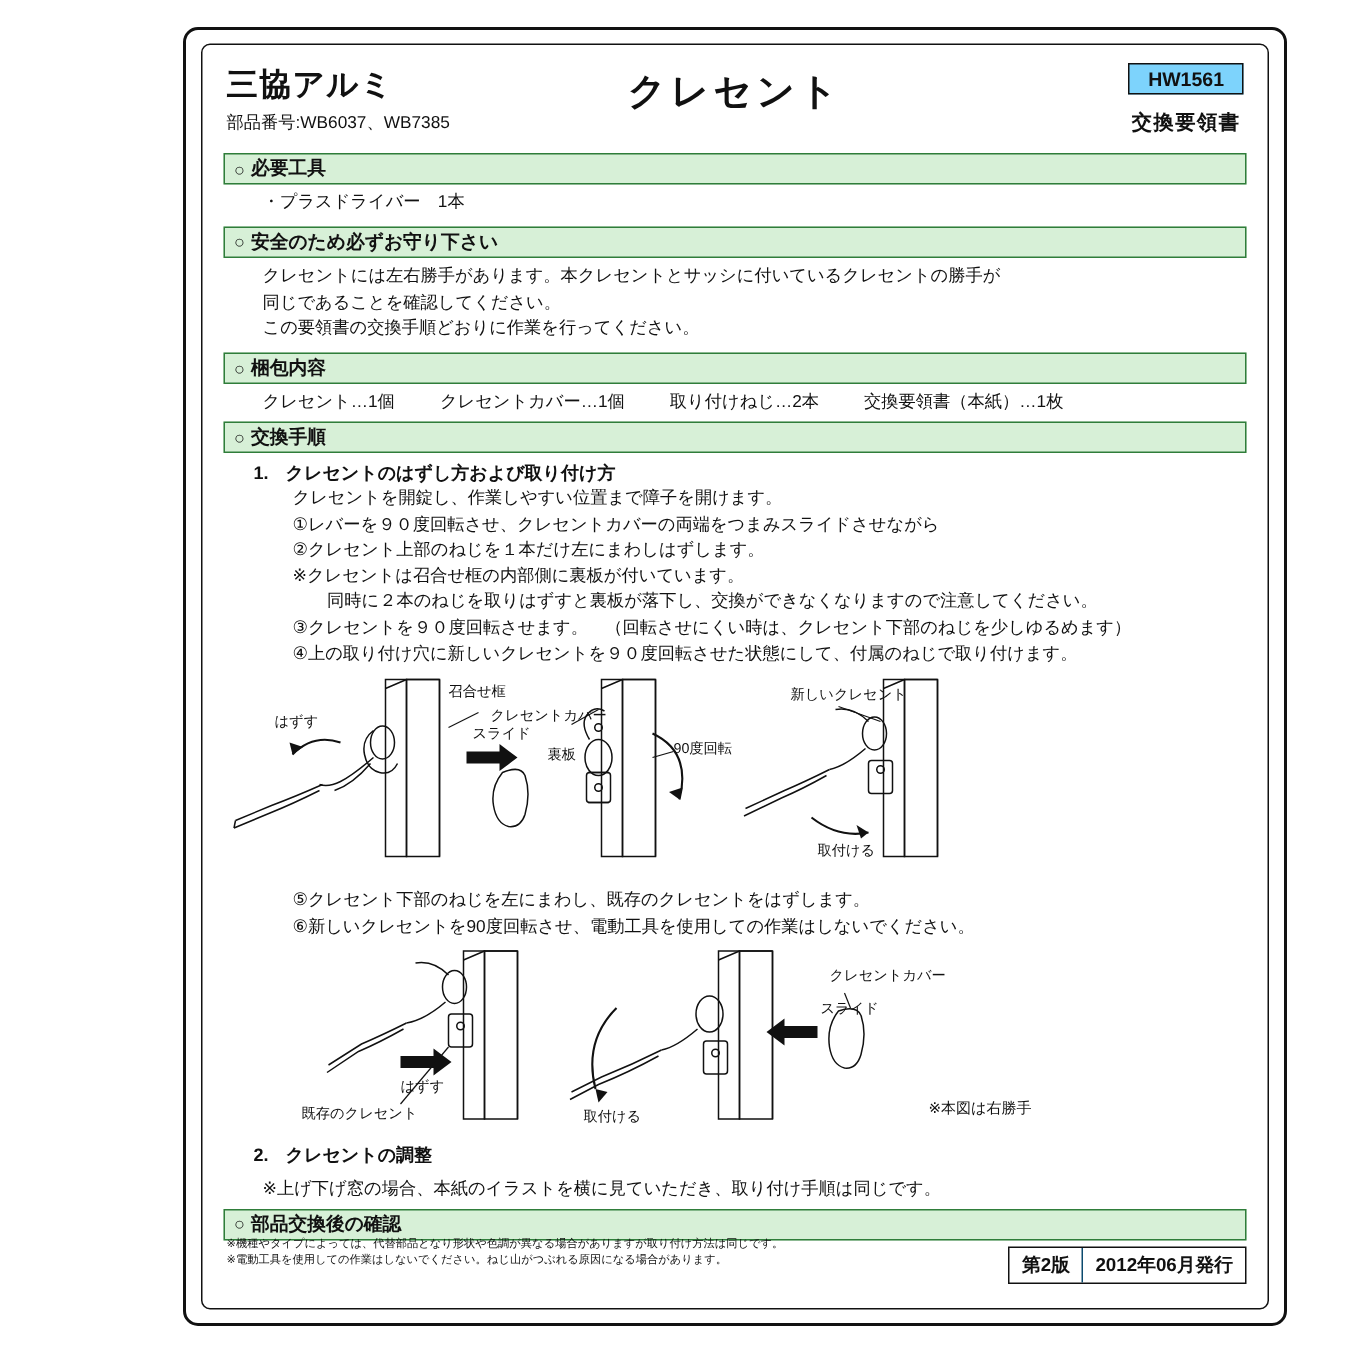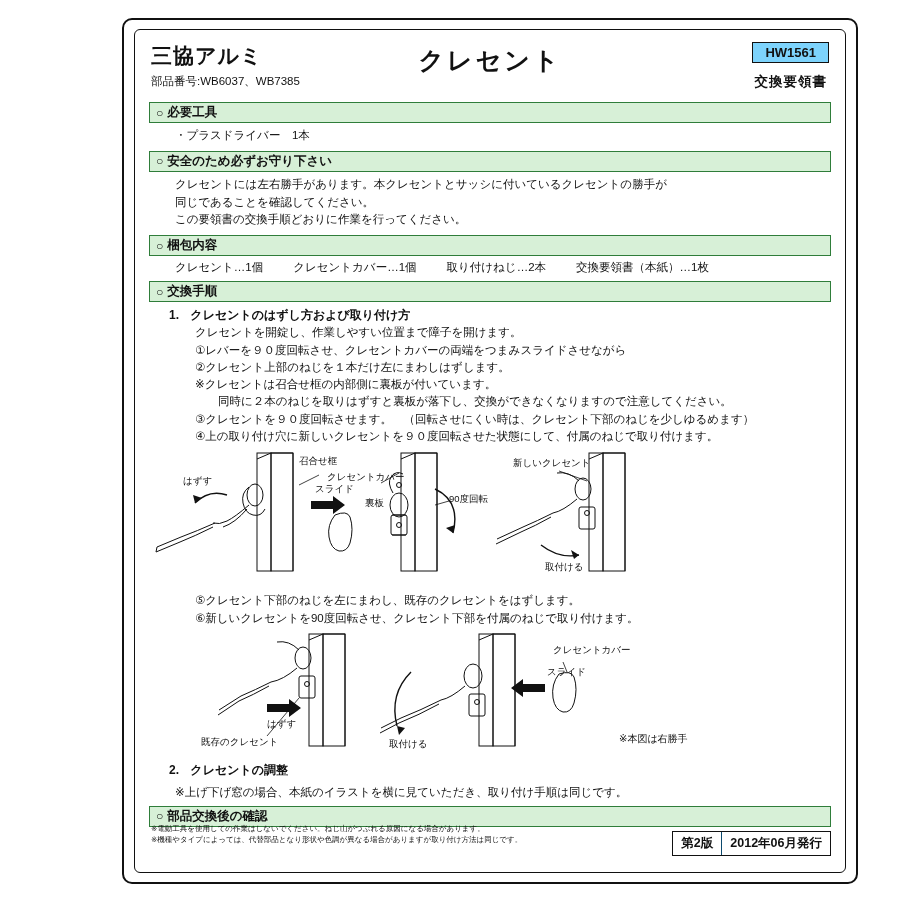--- a/index.html
+++ b/index.html
@@ -224,27 +224,27 @@
         <path d="M300 52 L286 56" stroke-width="0.8"></path>
         <path d="M410 22 L438 32" stroke-width="0.8"></path>
       </g>
     </svg>
     <div class="flabel" style="left:34px;top:26px;">はずす</div>
     <div class="flabel" style="left:166px;top:34px;">スライド</div>
     <div class="flabel" style="left:150px;top:6px;">召合せ框</div>
     <div class="flabel" style="left:178px;top:22px;">クレセントカバー</div>
     <div class="flabel" style="left:216px;top:48px;">裏板</div>
     <div class="flabel" style="left:300px;top:44px;">90度回転</div>
-    <div class="flabel" style="left:364px;top:8px;">新しいクレセント</div>
+    <div class="flabel" style="left:378px;top:8px;">新しいクレセント</div>
     <div class="flabel" style="left:396px;top:112px;">取付ける</div>
   </div>
 
   <div class="ind2" style="font-size:11.5px;line-height:1.6;padding-top:2px;">
     <div class="row">⑤クレセント下部のねじを左にまわし、既存のクレセントをはずします。</div>
-    <div class="row">⑥新しいクレセントを90度回転させ、クレセント下部を付属のねじで取り付けます。</div>
+    <div class="row">⑥新しいクレセントを90度回転させ、電動工具を使用しての作業はしないでください。</div>
   </div>
 
   <div class="figure fig2">
     <svg width="620" height="130" viewBox="0 0 620 130">
       <g fill="none" stroke="#111" stroke-width="1">
 
         <rect x="160" y="2" width="14" height="112"></rect>
         <rect x="174" y="2" width="22" height="112"></rect>
         <path d="M160 8 L174 2 M174 2 L196 2 M196 2 L196 114"></path>
 
@@ -299,22 +299,22 @@
   <div class="bar">
     <span class="mark">○</span>
     <span class="btxt">部品交換後の確認</span>
   </div>
   <div class="ind2" style="font-size:11.5px;line-height:1.6;padding-top:5px;">
     
     
   </div>
 
   <div class="smallnotes">
+    <div>※機種やタイプによっては、代替部品となり形状や色調が異なる場合がありますが取り付け方法は同じです。</div>
     <div>※電動工具を使用しての作業はしないでください。ねじ山がつぶれる原因になる場合があります。</div>
-    <div>※機種やタイプによっては、代替部品となり形状や色調が異なる場合がありますが取り付け方法は同じです。</div>
   </div>
   <div class="edbox">
     <div>第2版</div>
     <div class="sep">2012年06月発行</div>
   </div>
 
  </div>
 </div>
 
 </body></html>

